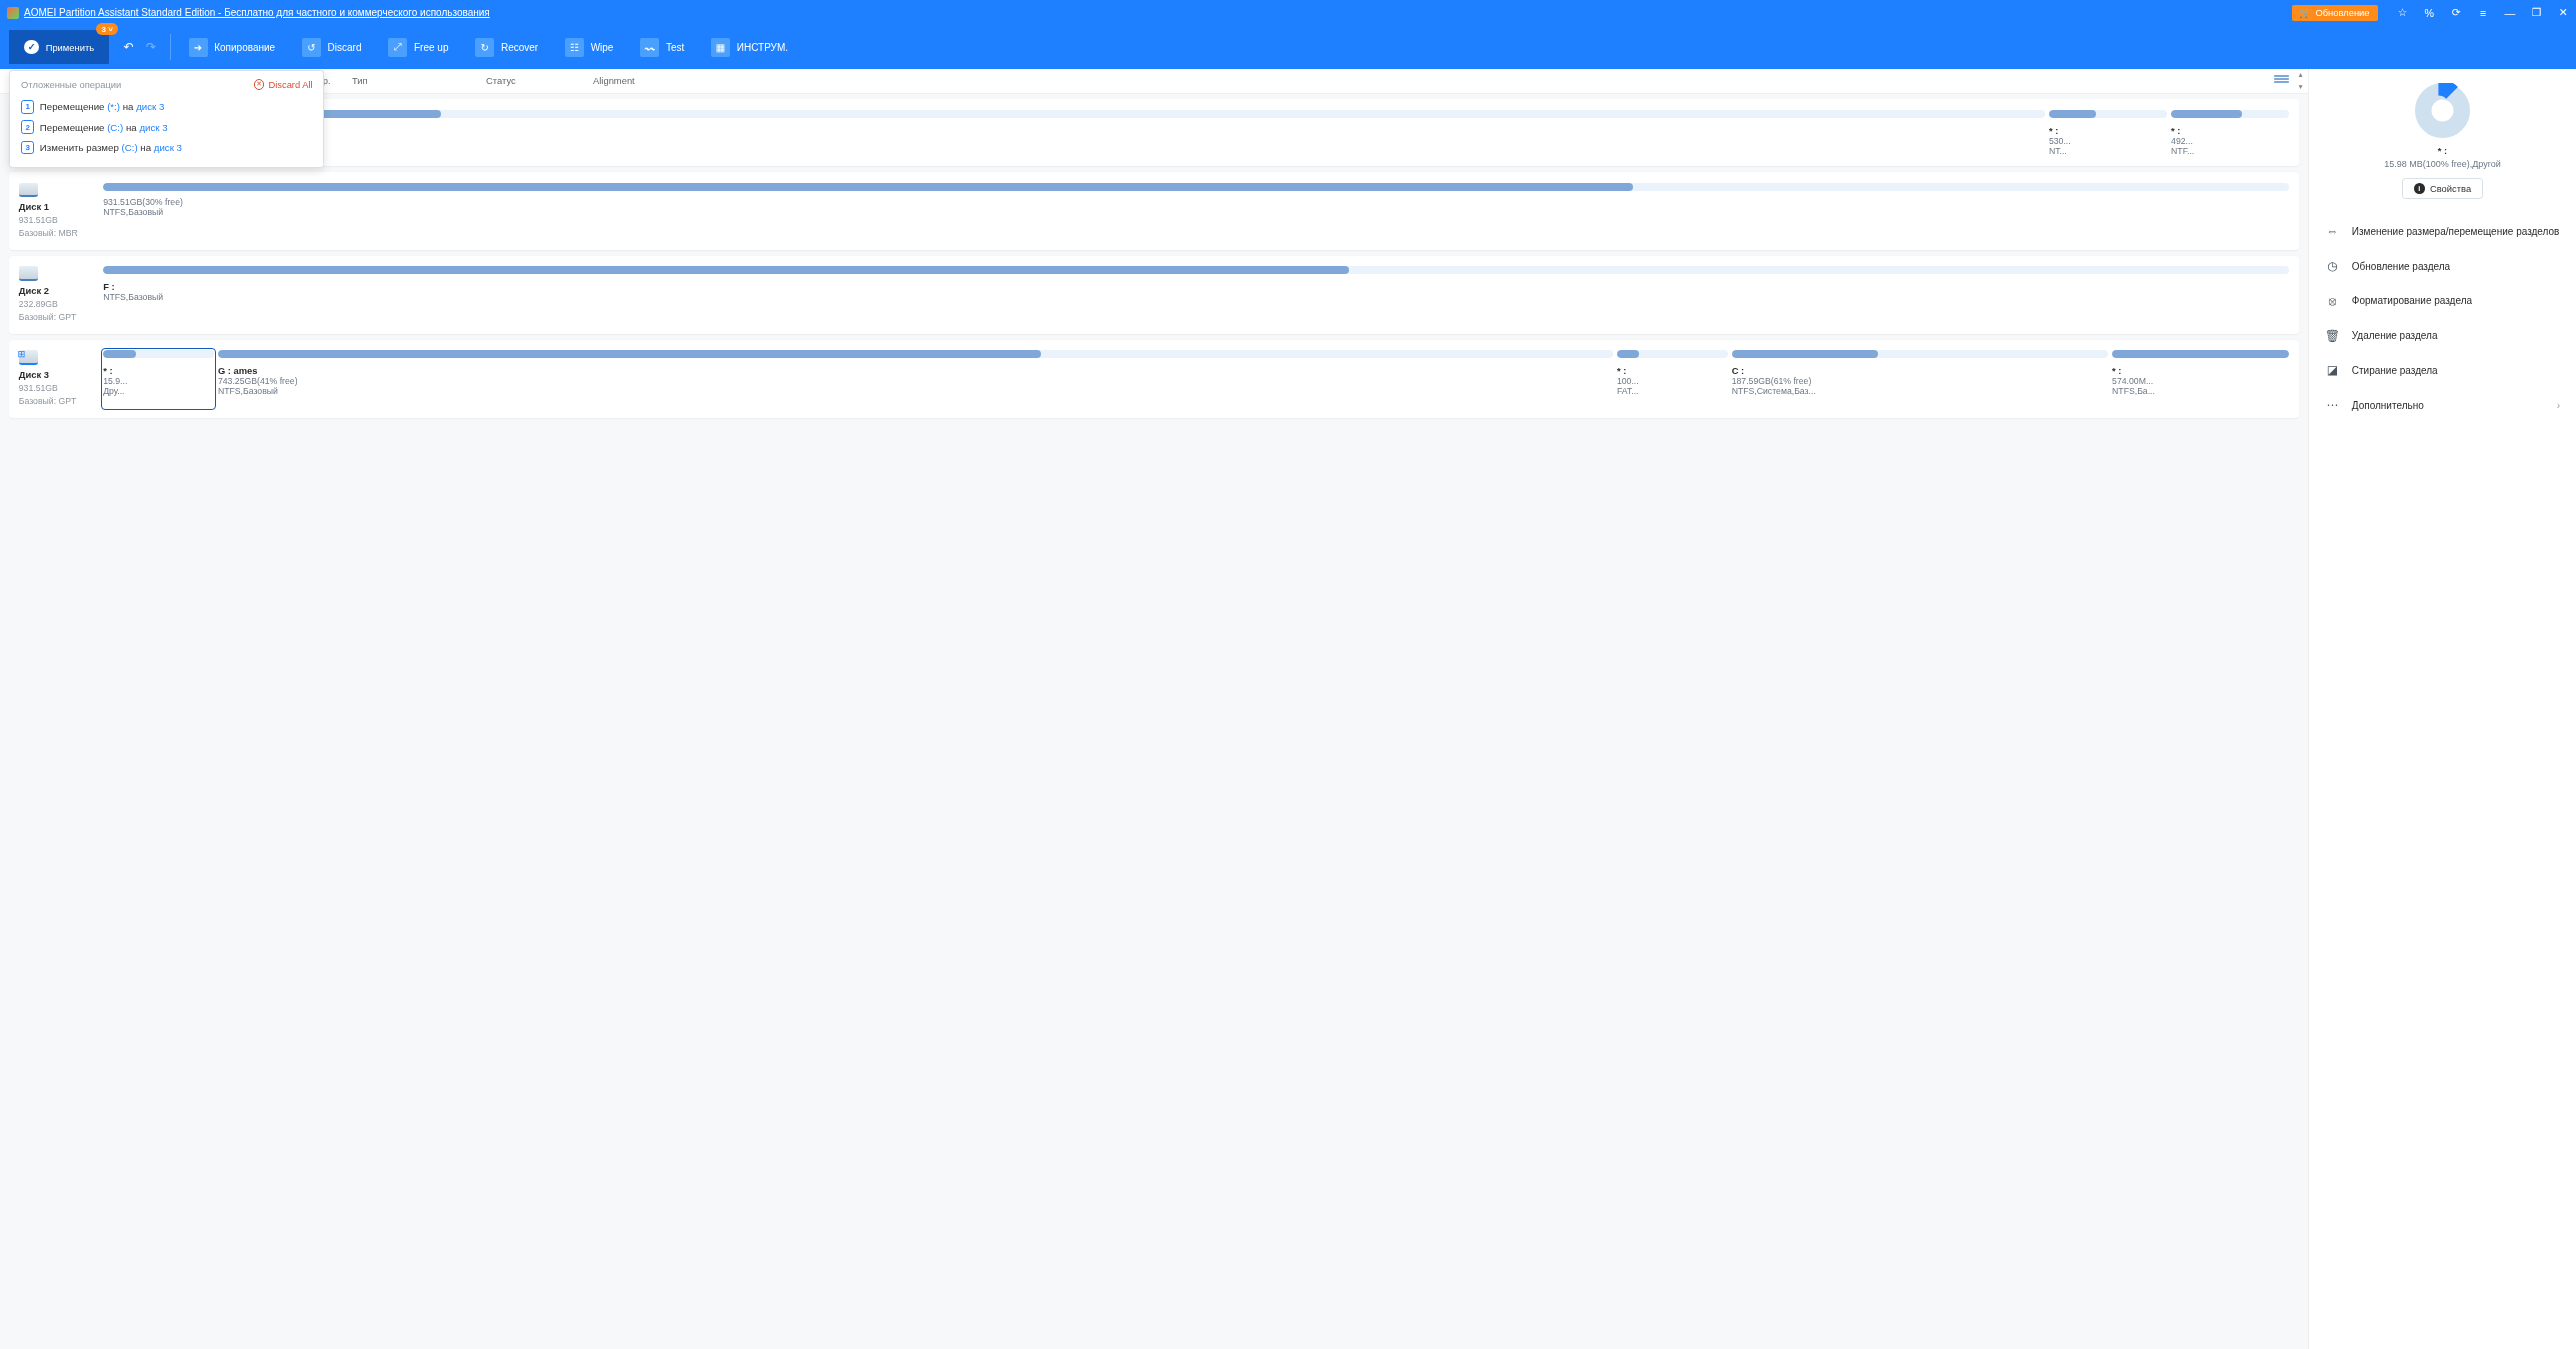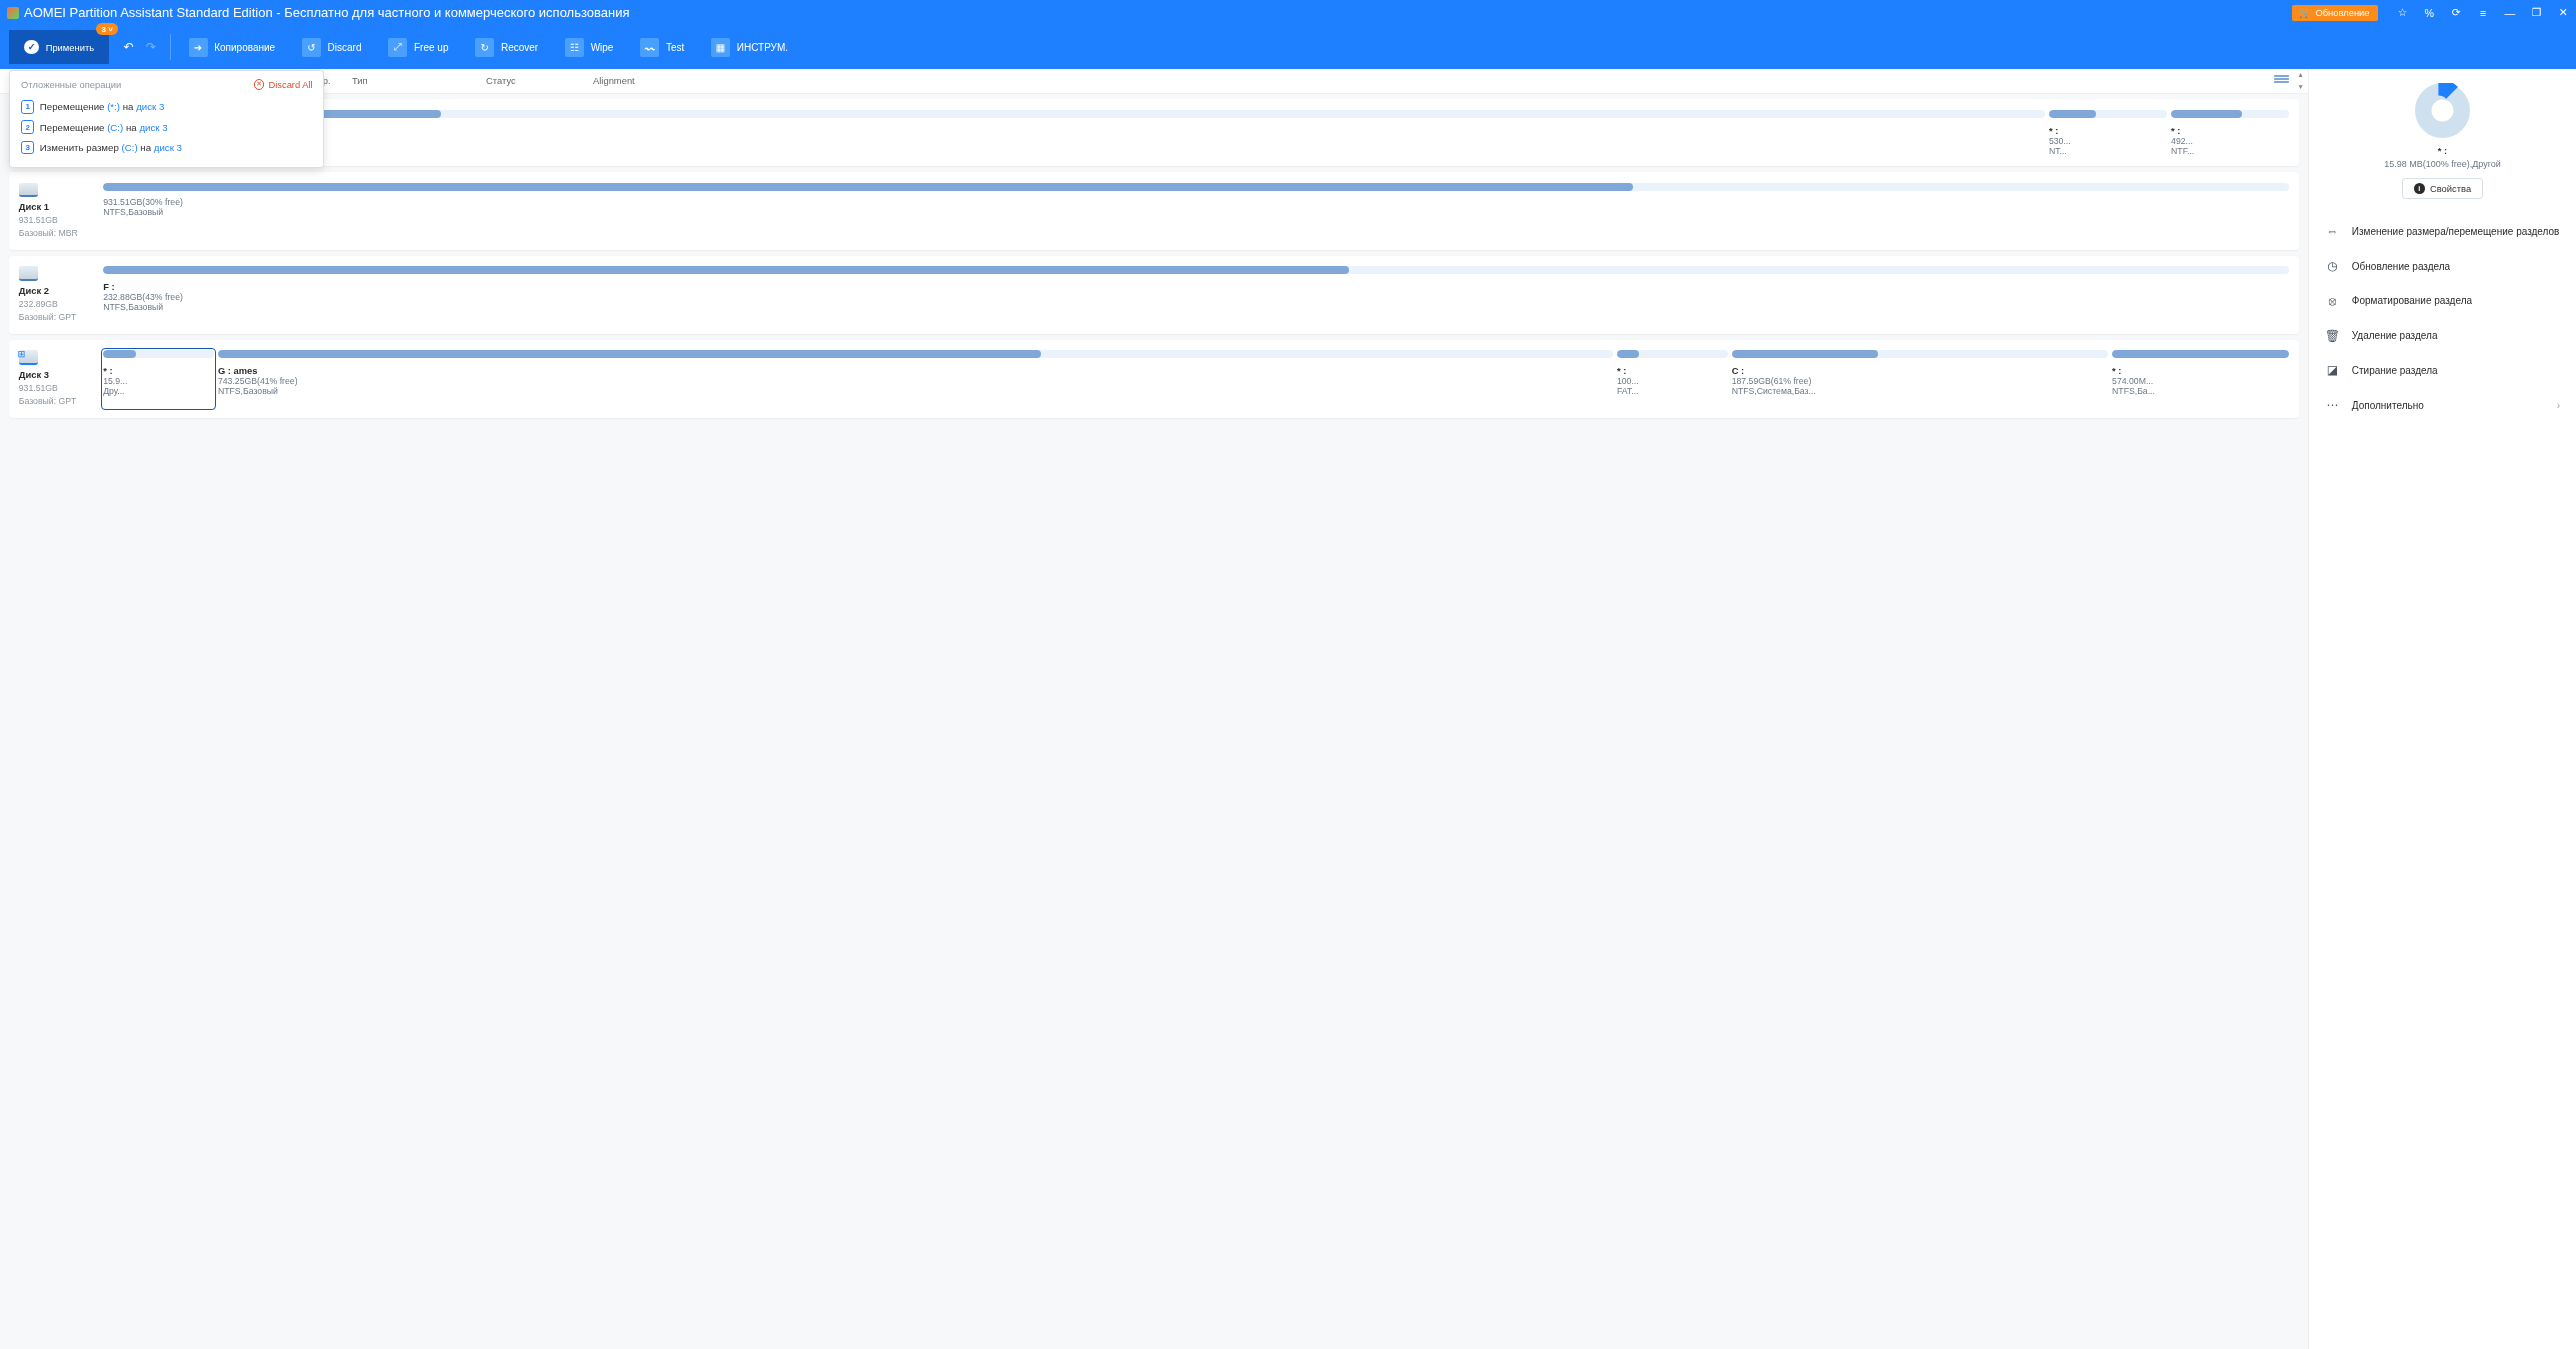--- a/index.html
+++ b/index.html
@@ -1,19 +1,19 @@
 <!DOCTYPE html>
 <html style="font-size:10.7px"><head>
 <meta charset="utf-8">
 <style>
 * { box-sizing: border-box; margin: 0; padding: 0; }
 body { font-family: -apple-system, "Segoe UI", Arial, sans-serif; font-size: 9.4px; color: #333; background: #fff; overflow: hidden; }
 .titlebar { background: #1f80ff; height: 25.5px; display: flex; align-items: center; padding: 0 6.7px; color: #fff; }
 .tb-logo { width: 12px; height: 12px; border-radius: 2px; background: linear-gradient(135deg,#ff6a3d,#5dd66b); margin-right: 5.4px; }
-.tb-title { flex: 1; font-size: 13px; }
+.tb-title { flex: 1; font-size: 10px; text-decoration: underline; }
 .tb-upgrade { background: #ff8c1a; color: #fff; padding: 2.7px 8px; border-radius: 2px; display: flex; align-items: center; gap: 4px; font-size: 9.4px; cursor: pointer; }
 .tb-icons { display: flex; gap: 14.8px; margin-left: 19px; align-items: center; }
 .tb-icon { width: 12px; height: 12px; display: flex; align-items: center; justify-content: center; cursor: pointer; font-size: 10.7px; }
 .toolbar { background: #1f80ff; height: 43px; display: flex; align-items: center; padding: 0 9.4px; gap: 8px; color: #fff; position: relative; }
 .tool-apply { background: #0f57bb; height: 34px; padding: 0 14.8px; display: flex; align-items: center; gap: 6.7px; border-radius: 1.3px; cursor: pointer; position: relative; }
 .badge { position: absolute; top: -6.7px; right: -9.4px; background: #ff8c1a; color: #fff; font-size: 8px; padding: 1.3px 5.4px; border-radius: 6.7px; font-weight: 600; }
 .apply-check { width: 14.8px; height: 14.8px; border-radius: 50%; background: #fff; color: #0f57bb; display: flex; align-items: center; justify-content: center; font-weight: bold; }
 .undo-redo { display: flex; gap: 12px; margin: 0 6.7px; }
 .ur-btn { font-size: 12px; cursor: pointer; }
 .ur-disabled { opacity: 0.4; }
@@ -209,21 +209,20 @@
             <div class="disk-name">Диск 2</div>
             <div class="disk-meta">232.89GB</div>
             <div class="disk-meta">Базовый: GPT</div>
           </div>
           <div class="parts">
             <div class="part" style="flex: 100 1 0px;">
               <div class="part-bar">
                 <div class="fill" style="width: 57%;"></div>
               </div>
               <div class="part-label">F :</div>
-              <div class="part-size">232.88GB(43% free)</div>
               <div class="part-fs">NTFS,Базовый</div>
             </div>
           </div>
         </div>
         <div class="disk-row">
           <div class="disk-info">
             <div class="disk-icon win"></div>
             <div class="disk-name">Диск 3</div>
             <div class="disk-meta">931.51GB</div>
             <div class="disk-meta">Базовый: GPT</div>

